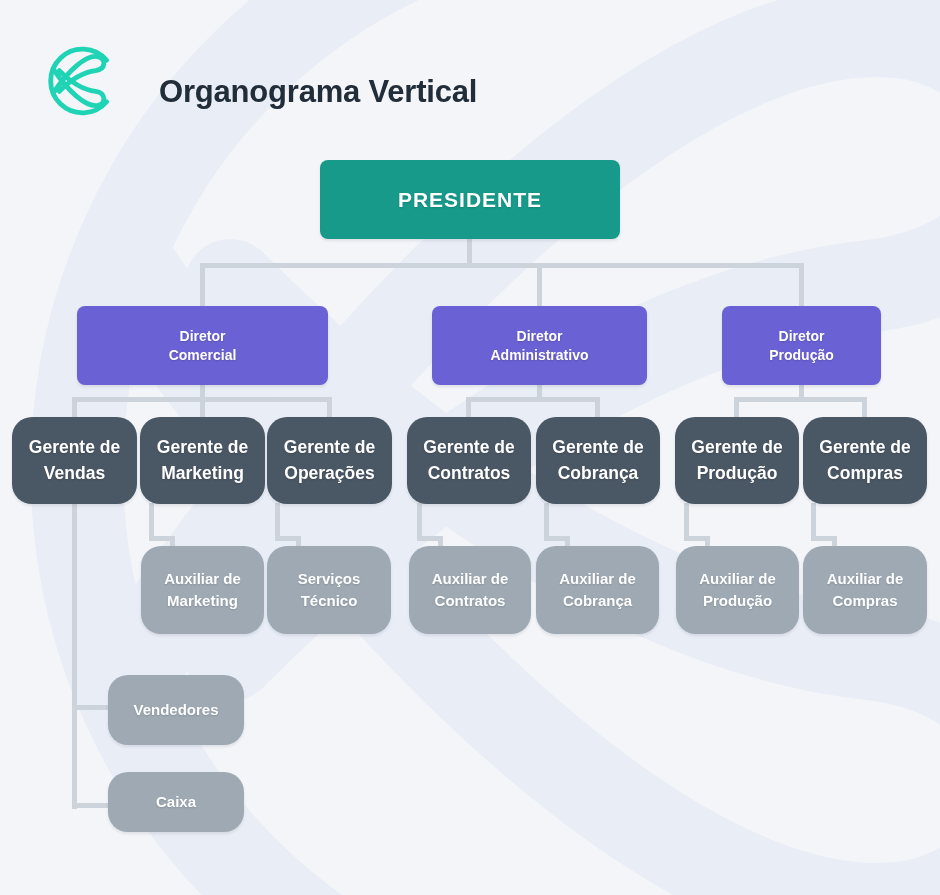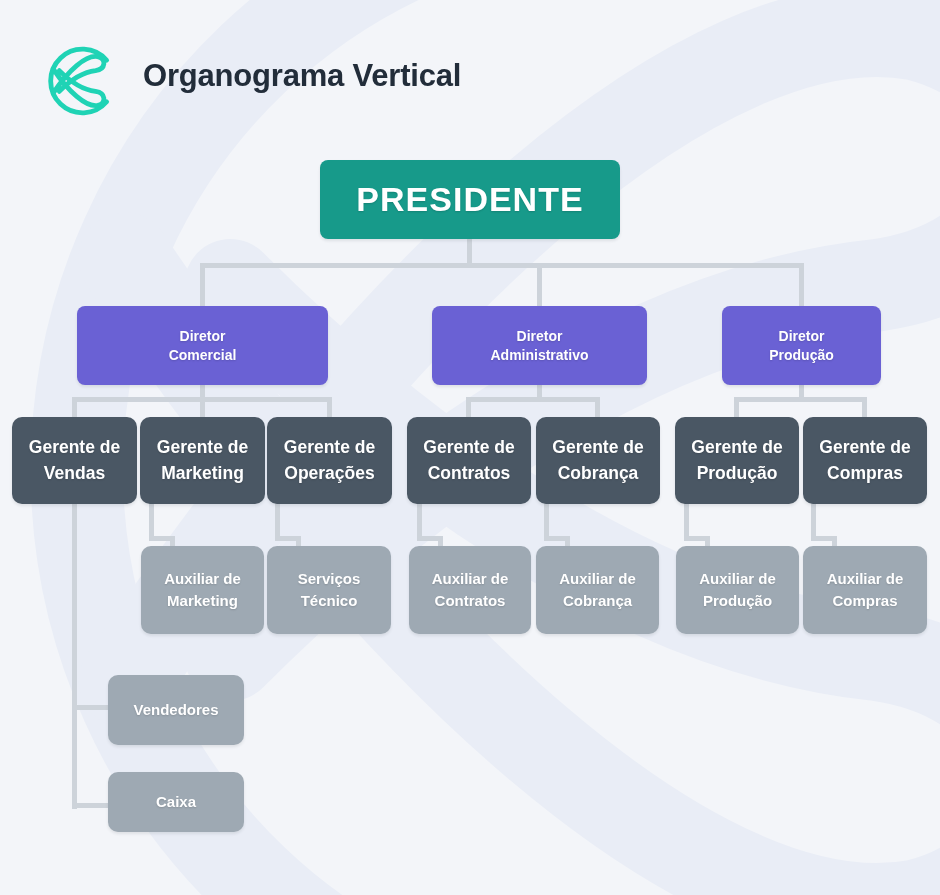--- a/index.html
+++ b/index.html
@@ -7,32 +7,32 @@
     position:relative;
     width:940px;height:895px;
     background:var(--background);
     overflow:hidden;
     font-family:"Liberation Sans","DejaVu Sans",sans-serif;
   }
   #watermark{position:absolute;left:-60px;top:-190px;pointer-events:none;}
   .header{position:absolute;left:0;top:0;width:940px;height:130px;}
   .brand-logo{position:absolute;left:43px;top:44px;}
   .page-title{
-    position:absolute;left:143px;top:58px;margin:0;
+    position:absolute;left:143px;top:58px;margin:16px;
     font-size:31px;font-weight:bold;letter-spacing:-0.2px;
     color:var(--title_text);
   }
   .node{
     position:absolute;display:flex;align-items:center;justify-content:center;
     text-align:center;color:var(--box_text);font-weight:bold;
-    white-space:pre-line;border-radius:10px;
+    white-space:pre-line;border-radius:20px;
     box-shadow:0 2px 3px rgba(35,45,60,.10);
     text-shadow:0 1px 2px rgba(0,0,0,.15);
   }
-  .president{background:var(--president);font-size:34px;letter-spacing:1px;border-radius:8px;}
+  .president{background:var(--president);font-size:21px;letter-spacing:1px;border-radius:8px;}
   .director{background:var(--director);font-size:14px;line-height:1.3;border-radius:8px;}
   .manager{background:var(--manager);font-size:17.5px;line-height:1.45;}
   .assistant{background:var(--assistant);font-size:15px;line-height:1.45;}
   .seg{position:absolute;background:var(--connector);}
 </style>
 </head>
 <body>
 
 <div id="canvas">
 

